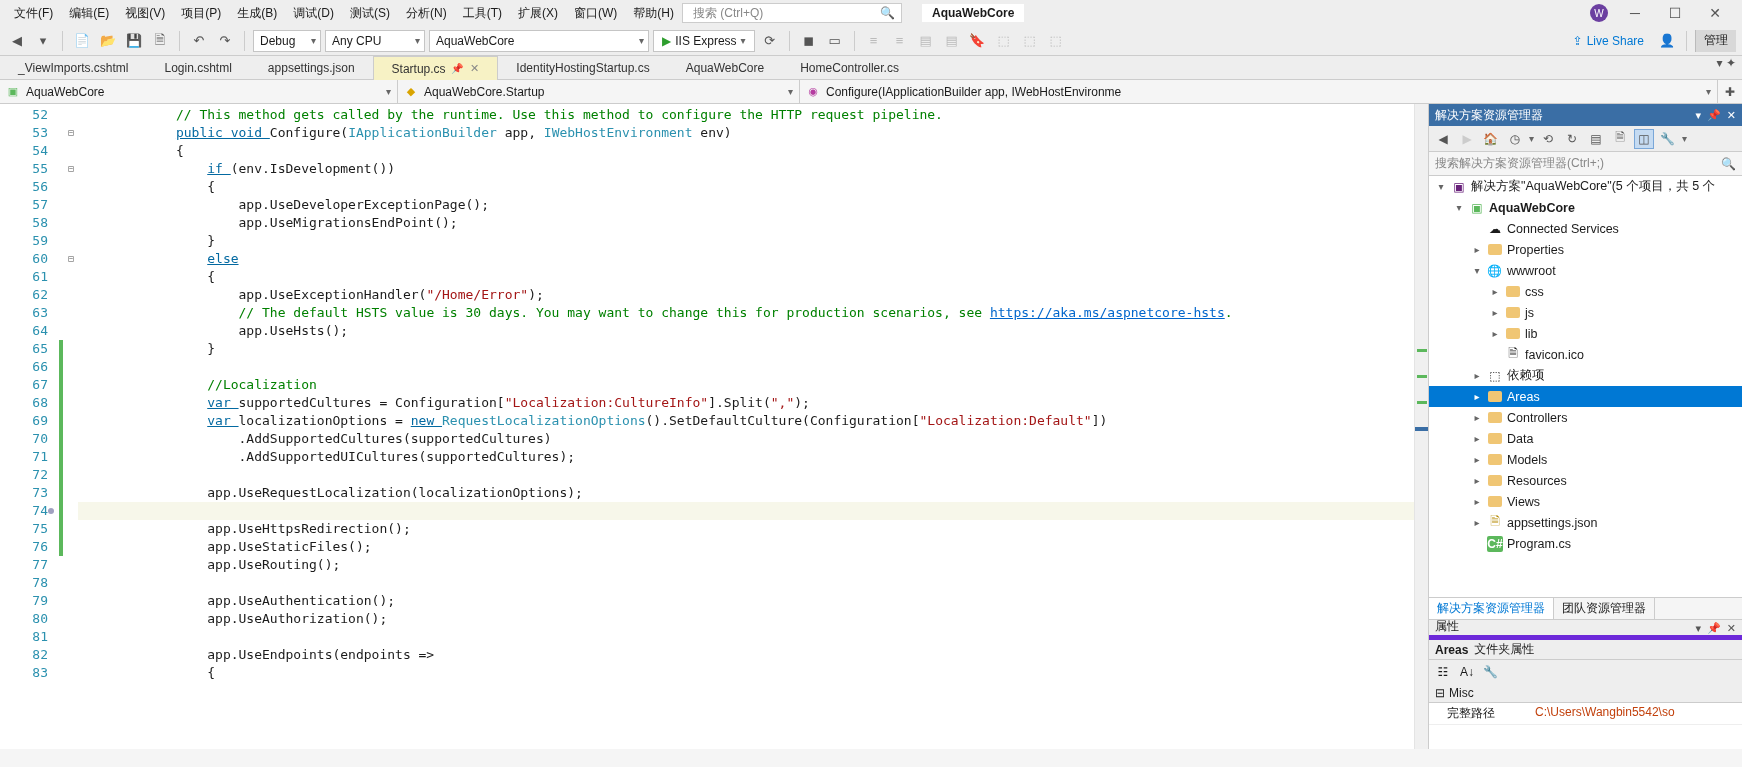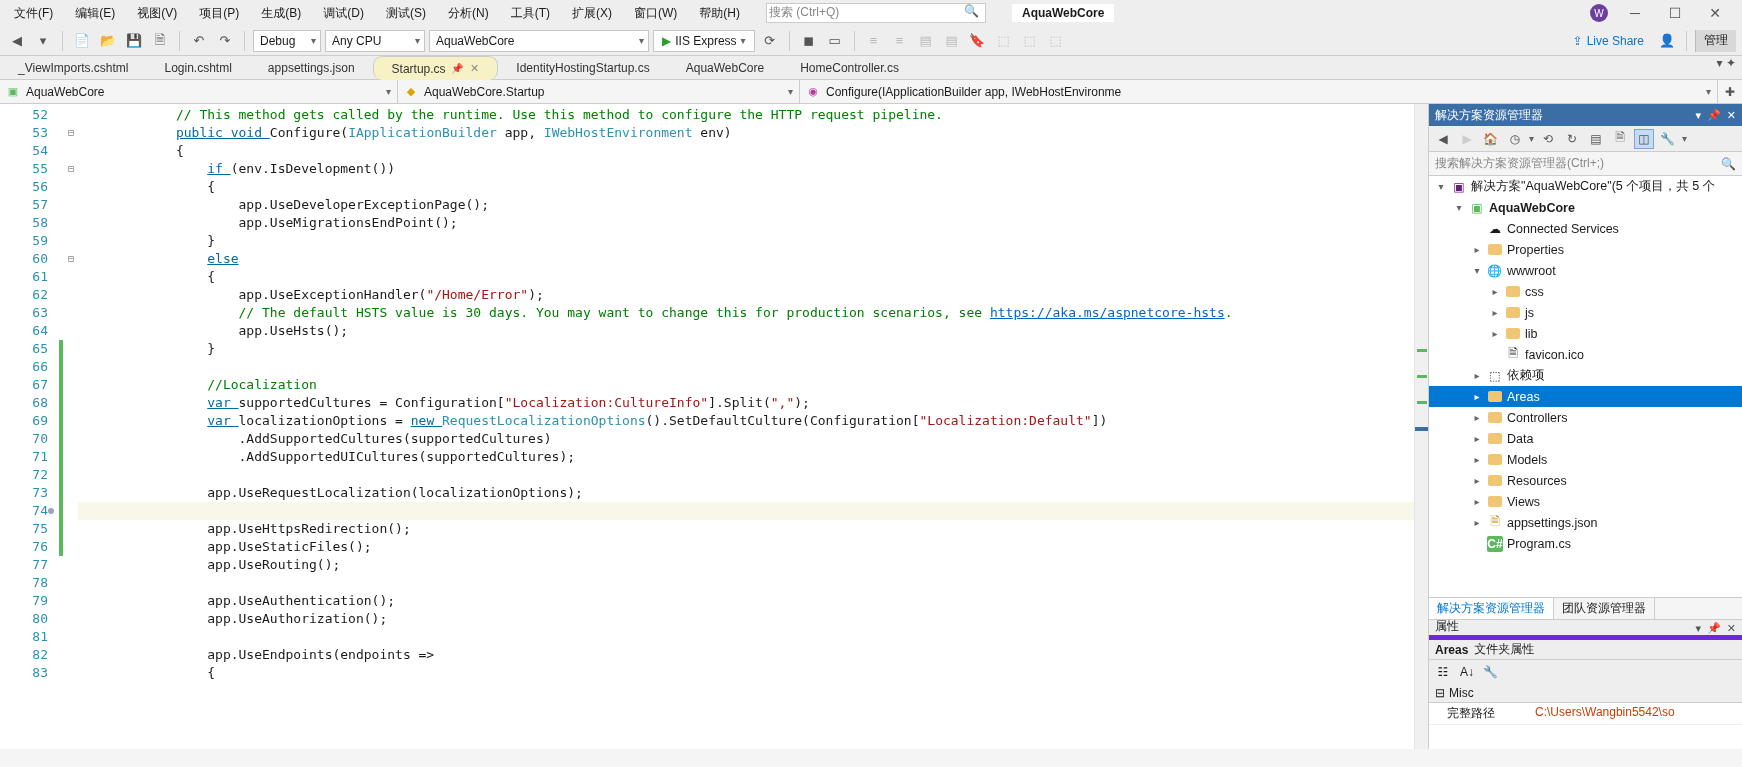--- a/index.html
+++ b/index.html
@@ -1,42 +1,42 @@
 <!DOCTYPE html>
 <html><head>
 <meta charset="utf-8">
 <style>
 * { margin:0; padding:0; box-sizing:border-box; }
 html,body { width:1742px; height:767px; font-family:"Microsoft YaHei","Segoe UI",sans-serif; font-size:12px; background:#f5f5f5; overflow:hidden; color:#1b1b1b; }
 
 
-.menubar { height:26px; display:flex; align-items:center; padding:0 6px; background:#eee;gap:6px; }
+.menubar { height:26px; display:flex; align-items:center; padding:0 6px; background:#eee; }
 .menubar .mitem { padding:0 8px; height:100%; display:flex; align-items:center; cursor:pointer; }
-.menubar .search { margin-left:12px; width:220px; height:20px; border:1px solid #ccc; background:#fff; display:flex; padding:0 2px; color:#888; position:relative; }
+.menubar .search { margin-left:0; width:220px; height:20px; border:1px solid #ccc; background:#fff; display:flex; align-items:center; padding:0 10px; color:#888; position:relative; }
 .menubar .search .mag { position:absolute; right:6px; color:#666; }
 .menubar .appname { margin-left:20px; font-weight:bold; background:#fff; padding:2px 10px; }
 .menubar .rightctrls { margin-left:auto; display:flex; align-items:center; gap:14px; padding-right:8px; }
 .menubar .avatar { width:18px; height:18px; border-radius:50%; background:#6b3fa0; color:#fff; display:flex; align-items:center; justify-content:center; font-size:10px; }
 .menubar .winbtn { width:26px; text-align:center; font-size:14px; color:#555; }
 
 
 .toolbar { height:30px; background:#eee; display:flex; align-items:center; padding:0 6px; gap:4px; border-bottom:1px solid #ccc; }
 .toolbar .tb { width:22px; height:22px; display:flex; align-items:center; justify-content:center; color:#555; font-size:13px; }
 .toolbar .sep { width:1px; height:20px; background:#ccc; margin:0 4px; }
 .toolbar select, .toolbar .combo { height:22px; border:1px solid #c5c5c5; background:#fff; font-size:12px; padding:0 18px 0 6px; position:relative; display:flex; align-items:center; }
 .toolbar .combo::after { content:"▾"; position:absolute; right:4px; color:#666; font-size:10px; }
 .toolbar .run { display:flex; align-items:center; gap:4px; padding:0 8px; height:22px; border:1px solid #c5c5c5; background:#fff; }
 .toolbar .run .play { color:#2e9e2e; }
 .toolbar .liveshare { margin-left:auto; color:#0078d4; display:flex; align-items:center; gap:4px; padding:0 8px; }
 .toolbar .managebtn { background:#d8d8d8; padding:0 8px; height:22px; display:flex; align-items:center; border-left:1px solid #bbb; }
 
 
 .doctabs { height:24px; background:#eee; display:flex; align-items:flex-start; border-bottom:1px solid #ccc; }
 .doctabs .tab { padding:0 18px; height:24px; display:flex; align-items:center; gap:6px; color:#333; cursor:pointer; }
-.doctabs .tab.active { background:#f7f2c5; border-top:1px solid #ccc; border-left:1px solid #ccc; border-right:1px solid #ccc;border-radius:9px; }
+.doctabs .tab.active { background:#f7f2c5; border-top:1px solid #ccc; border-left:1px solid #ccc; border-right:1px solid #ccc; }
 .doctabs .tab .pin { font-size:10px; color:#888; }
 .doctabs .tab .close { font-size:11px; color:#888; }
 .doctabs .tabspill { margin-left:auto; padding:0 6px; color:#555; display:flex; gap:4px; }
 
 
 .navbar { height:24px; background:#f5f5f5; display:flex; border-bottom:1px solid #ccc; }
 .navbar .nav { flex:1; border-right:1px solid #ccc; display:flex; align-items:center; padding:0 6px; gap:6px; position:relative; }
 .navbar .nav::after { content:"▾"; position:absolute; right:6px; color:#666; font-size:10px; }
 .navbar .nav .nicon { width:14px; height:14px; display:flex; align-items:center; justify-content:center; font-size:11px; }
 .navbar .navplus { width:24px; display:flex; align-items:center; justify-content:center; color:#555; }

